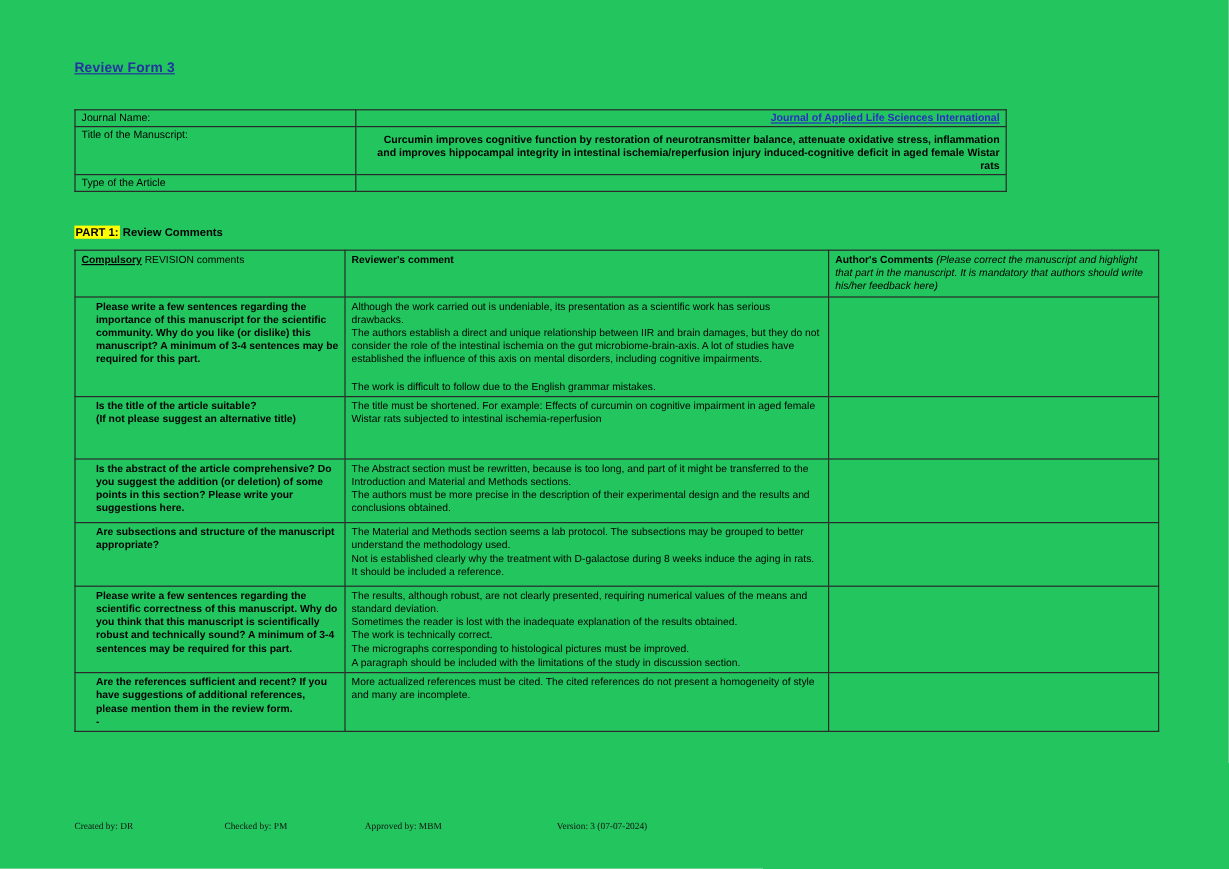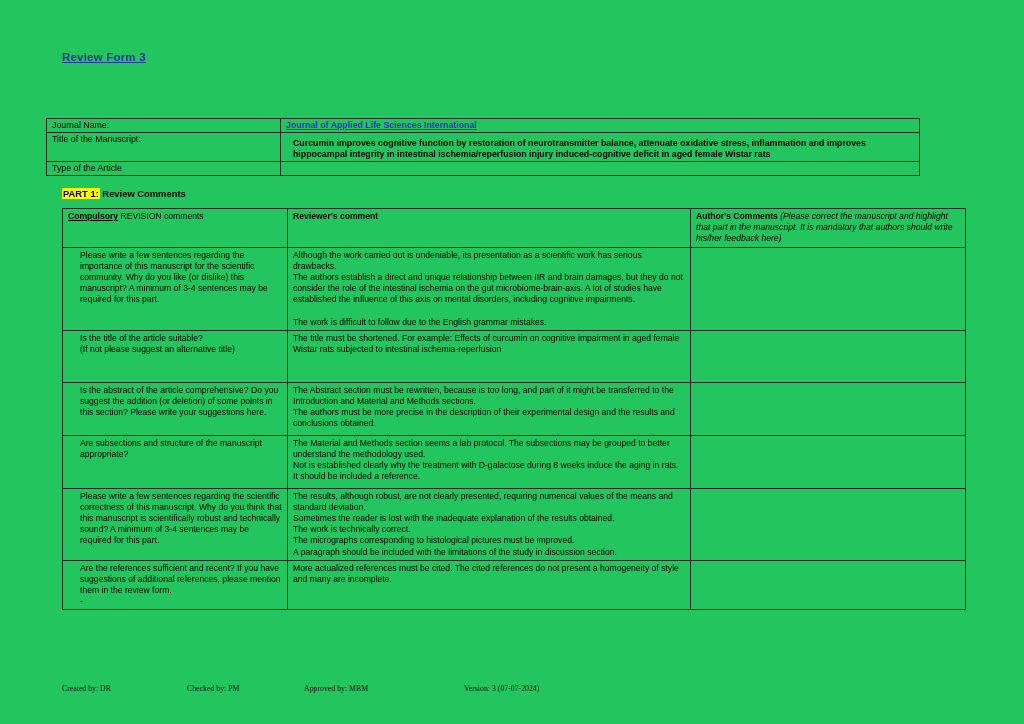--- a/index.html
+++ b/index.html
@@ -7,48 +7,48 @@
     position:relative; width:1024px; height:724px; background:#22c55e;
     font-family:"Liberation Sans", sans-serif; color:#000; overflow:hidden;
   }
   .form-title {
     position:absolute; left:62px; top:51px;
     font-size:11.5px; font-weight:bold; text-decoration:underline;
     color:#2433a0; letter-spacing:0.2px;
   }
   
   .info-table {
-    position:absolute; left:46px; top:91px; width:874px;
-    border-collapse:collapse; table-layout:fixed;margin-top:27px;
+    position:absolute; left:62px; top:91px; width:777px;
+    border-collapse:collapse; table-layout:fixed;
   }
   .info-table td {
     border:1px solid #2a2a2a; font-size:8.8px; line-height:1.25;
     padding:1px 5px; vertical-align:top;
   }
   .info-table .label-col { width:223px; }
-  .info-table .val { font-weight:bold; }
+  .info-table .val { font-weight:bold;text-align:right; }
   .row-sm  { height:12px; }
   .row-ttl { height:29px; }
   .row-typ { height:14px; }
   .pad-top td.val { padding-top:5px;padding-left:12px; }
   .journal-link { color:#2a2fc1; font-weight:bold; text-decoration:underline; cursor:pointer; }
   
   .part1-line { position:absolute; left:62px; top:188px; font-size:9.4px; font-weight:bold; }
   .part1-badge { background:#ffff00; padding:0 1px;text-align:right; }
   
   .review-table {
     position:absolute; left:62px; top:208px; width:903px;
     border-collapse:collapse; table-layout:fixed;
   }
   .review-table td {
     border:1px solid #2a2a2a; vertical-align:top;
     font-size:8.6px; line-height:1.3; padding:2px 5px;
   }
   .review-table .hdr-row { height:37px; }
-  .review-table td.q { font-weight:normal; padding-left:17px; }
+  .review-table td.q { font-weight:bold; padding-left:17px; }
   .hdr-c1-bold { font-weight:bold; text-decoration:underline; }
   .hdr-c1-rest { font-weight:normal; }
   .hdr-bold { font-weight:bold; }
   .hdr-italic { font-style:italic; font-weight:normal; }
   .preline { white-space:pre-line; }
   .r1 { height:83px; } .r2 { height:52px; } .r3 { height:53px; }
   .r4 { height:53px; } .r5 { height:67px; } .r6 { height:45px; }
   
   .footer-item {
     position:absolute; top:684px;

